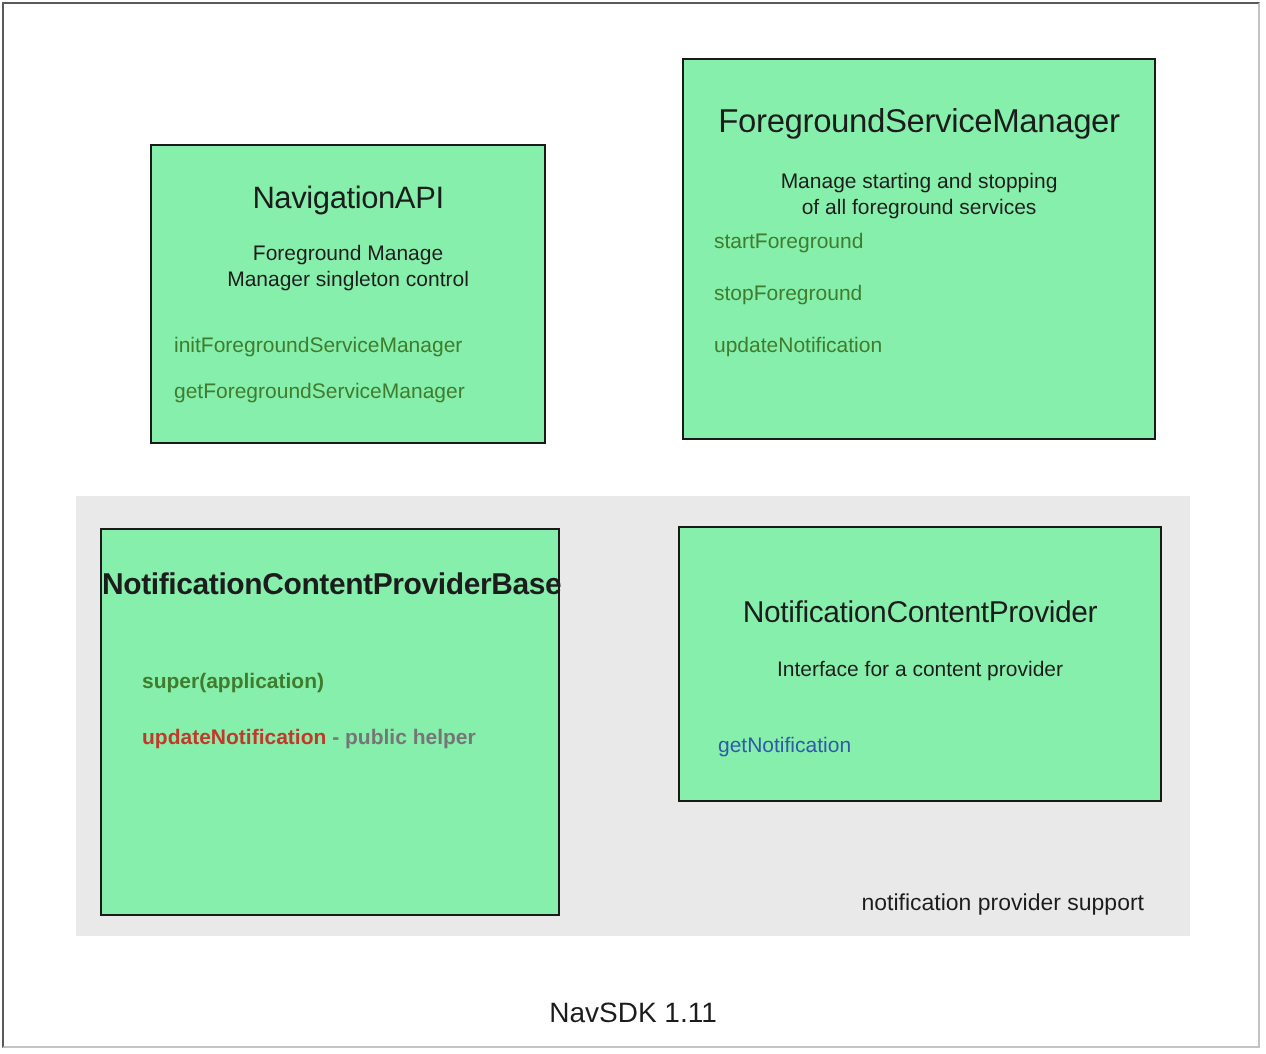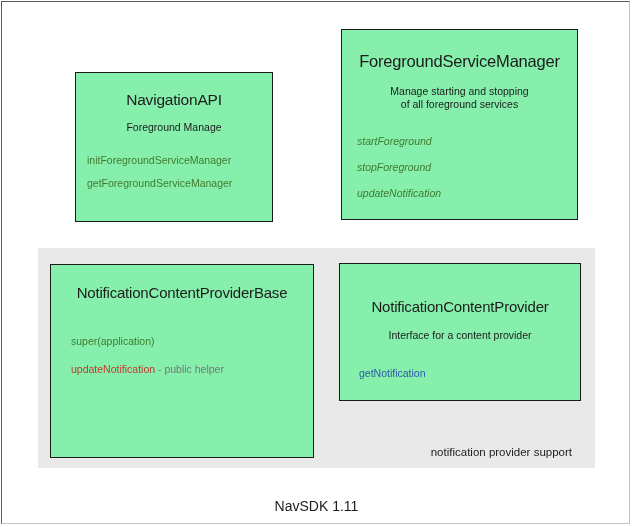--- a/index.html
+++ b/index.html
@@ -97,25 +97,25 @@
   #box-navigation-api .class-title { margin-top: 18px; }
   #box-navigation-api .class-desc  { margin-top: 12px; }
   #box-navigation-api .members     { margin-top: 20px; padding-left: 11px; }
   #box-navigation-api .member      { margin-bottom: 10px; }
 
   #box-foreground-service-manager {
     left: 341px; top: 29px; width: 237px; height: 191px;
   }
   #box-foreground-service-manager .class-title { margin-top: 22px; font-size: 16.5px; }
   #box-foreground-service-manager .class-desc  { margin-top: 14px; }
-  #box-foreground-service-manager .members     { margin-top: 24px; padding-left: 15px; font-style: italic; }
+  #box-foreground-service-manager .members     { margin-top: 4px; padding-left: 15px; }
   #box-foreground-service-manager .member      { margin-bottom: 13px; }
 
   #box-notification-content-provider-base {
-    left: 50px; top: 264px; width: 264px; height: 194px;
+    left: 50px; top: 264px; width: 230px; height: 194px; font-weight: bold;
   }
   #box-notification-content-provider-base .class-title { margin-top: 19px; font-size: 15px; }
   #box-notification-content-provider-base .class-desc  { margin-top: 14px; }
   #box-notification-content-provider-base .members     { margin-top: 34px; padding-left: 20px; }
   #box-notification-content-provider-base .member      { margin-bottom: 15px; }
 
   #box-notification-content-provider {
     left: 339px; top: 263px; width: 242px; height: 138px;
   }
   #box-notification-content-provider .class-title { margin-top: 34px; font-size: 15px; }
@@ -127,20 +127,21 @@
 <body>
 
 <div id="canvas">
 
   <div id="outer-frame"></div>
 
   <div class="class-box" id="box-navigation-api">
     <div class="class-title">NavigationAPI</div>
     <div class="class-desc">
       <div>Foreground Manage</div>
+      <div>Manager singleton control</div>
     </div>
     <div class="members">
       <div class="member">
         <span class="m-green">initForegroundServiceManager</span><span class="m-note"></span>
       </div>
       <div class="member">
         <span class="m-green">getForegroundServiceManager</span><span class="m-note"></span>
       </div>
     </div>
   </div>

